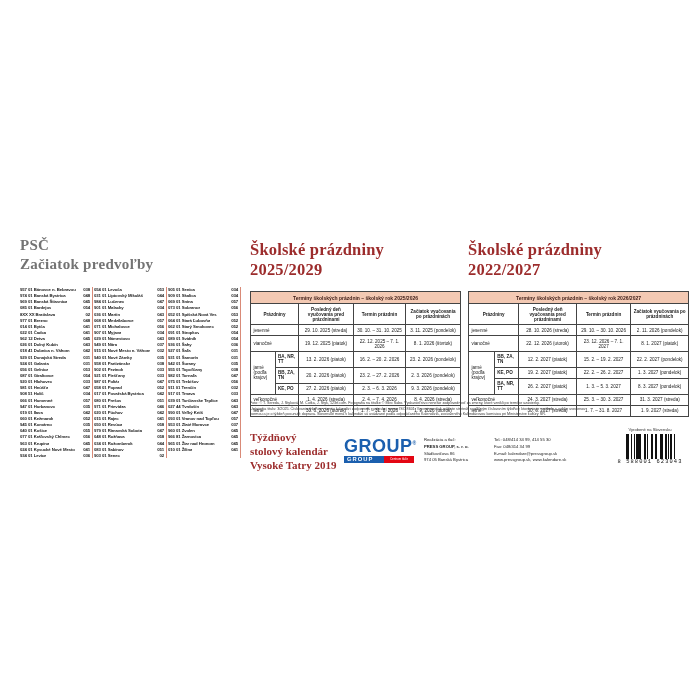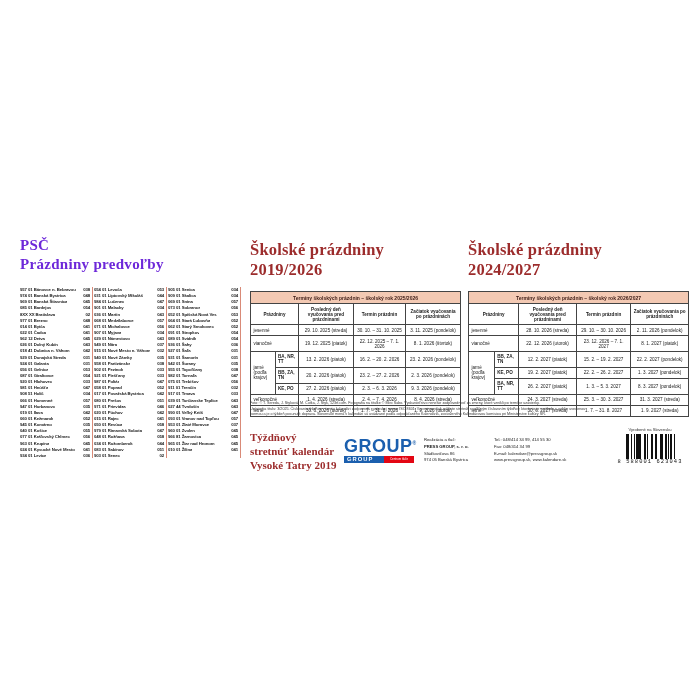--- a/index.html
+++ b/index.html
@@ -1,20 +1,20 @@
 <!DOCTYPE html>
 <html><head>
 <meta charset="utf-8">
 <style>
   html,body{margin:0;padding:0;background:#e8e8e8;}
   .page{position:relative;width:700px;height:700px;background:#ffffff;overflow:hidden;
         font-family:"Liberation Sans",sans-serif;color:#1a1a1a;}
   
   .psc-panel{position:absolute;left:20px;top:236px;width:222px;}
-  .psc-title{font-family:"Liberation Serif",serif;font-weight:bold;color:#6d28d9;
+  .psc-title{font-family:"Liberation Serif",serif;font-weight:bold;color:#737373;
              font-size:15px;line-height:1.25;margin:0 0 13px 0;letter-spacing:.3px;}
   .psc-cols{display:flex;}
   .psc-col{width:74px;box-sizing:border-box;border-right:1px solid #d98a77;padding-right:2px;margin-right:1px;}
   .psc-row{display:flex;justify-content:space-between;align-items:center;height:6.15px;
            font-size:4.3px;font-weight:bold;letter-spacing:-.1px;white-space:nowrap;}
   .psc-row .cc{overflow:hidden;text-overflow:clip;}
   .psc-row .pf{margin-left:2px;}
   
   .hol-panel{position:absolute;top:240px;}
   .hol-panel.mid{left:250px;width:210px;}
@@ -58,21 +58,21 @@
              margin-top:.5px;color:#111;white-space:nowrap;}
 </style>
 </head>
 <body>
 
 <div class="page">
 
   <section class="psc-panel">
     <h1 class="psc-title">
       <span>PSČ</span><br>
-      <span>Prázdniny predvoľby</span>
+      <span>Začiatok predvoľby</span>
     </h1>
     <div class="psc-cols">
       <div class="psc-col">
           <div class="psc-row">
             <span class="cc">957 01 Bánovce n. Bebravou</span>
             <span class="pf">038</span>
           </div>
           <div class="psc-row">
             <span class="cc">974 01 Banská Bystrica</span>
             <span class="pf">048</span>
@@ -405,21 +405,21 @@
             <span class="cc">010 01 Žilina</span>
             <span class="pf">041</span>
           </div>
         </div>
     </div>
   </section>
 
   <section class="hol-panel mid">
     <h1 class="hol-title">
       <span>Školské prázdniny</span><br>
-      <span>2019/2026</span>
+      <span>2025/2029</span>
     </h1>
     <table class="hol">
         <colgroup>
           <col class="c-name">
           <col class="c-reg">
           <col class="c-last">
           <col class="c-term">
           <col class="c-start">
         </colgroup>
         <thead>
@@ -477,21 +477,21 @@
             <td>1. 7. – 31. 8. 2026</td>
             <td>1. 9. 2026 (utorok)</td>
           </tr>
         </tbody>
       </table>
   </section>
 
   <section class="hol-panel right">
     <h1 class="hol-title">
       <span>Školské prázdniny</span><br>
-      <span>2024/2027</span>
+      <span>2022/2027</span>
     </h1>
     <table class="hol">
         <colgroup>
           <col class="c-name">
           <col class="c-reg">
           <col class="c-last">
           <col class="c-term">
           <col class="c-start">
         </colgroup>
         <thead>
@@ -554,21 +554,21 @@
   </section>
 
   <div class="footnote">
     <div>Foto: © T. Šereda, J. Styková, M. Čutka, J. Styk, 123rf.com. Fotografia na titulke © Miro Sabo. Vydavateľstvo nenesie zodpovednosť za zmeny, ktoré vznikli po termíne uzávierky.</div>
     <div>Uzávierka titulu: 3/2025. Číslovanie týždňov v tomto kalendári zodpovedá európskej norme ISO 8601. V praxi sa však môžete stretnúť s odlišným číslovaním týždňov, ktoré nie je v súlade s vyššie uvedenou</div>
     <div>normou a je o týždeň posunuté doprava. Slovenské mená v kalendári sú uvádzané podľa odporúčaného Kalendária, zostaveného Kalendárovou komisiou pri Ministerstve kultúry SR.</div>
   </div>
 
   <div class="product">
     <div>Týždňový</div>
-    <div>stretnúť kalendár</div>
+    <div>stolový kalendár</div>
     <div>Vysoké Tatry 2019</div>
   </div>
 
   <div class="logo">
     <div class="press"><span>GROUP</span><sup>®</sup></div>
     <div class="bar">
       <span class="grp">GROUP</span>
       <span class="tag">Centrum tlače</span>
     </div>
   </div>

